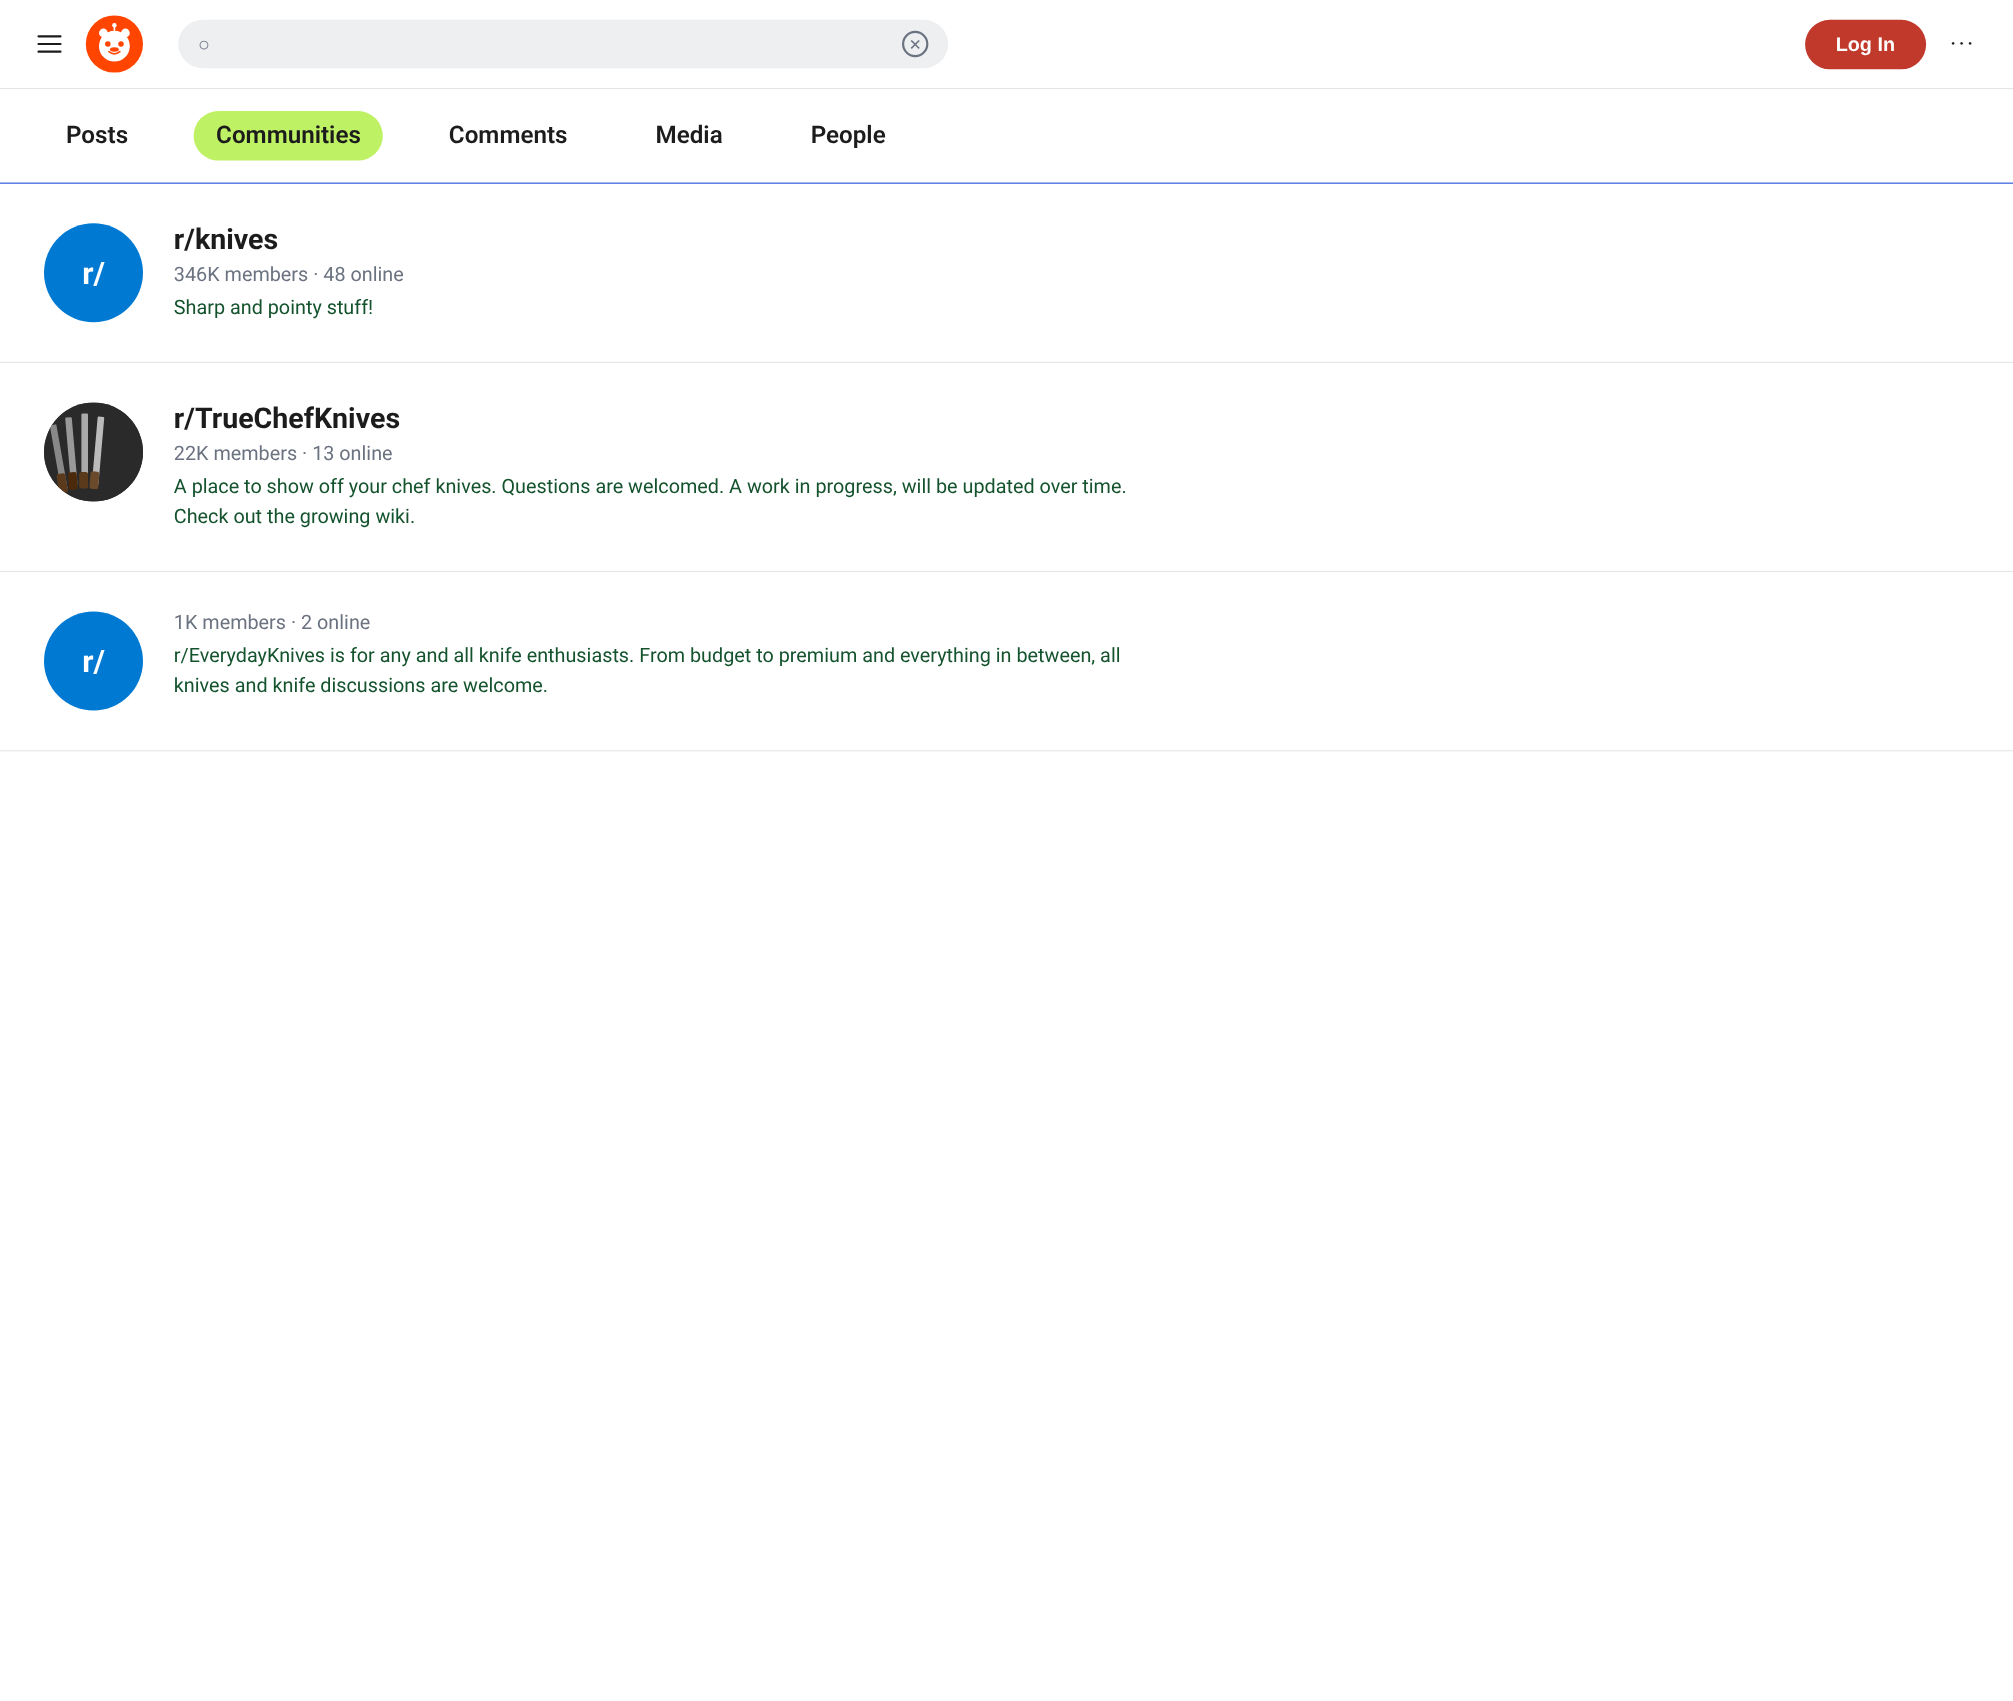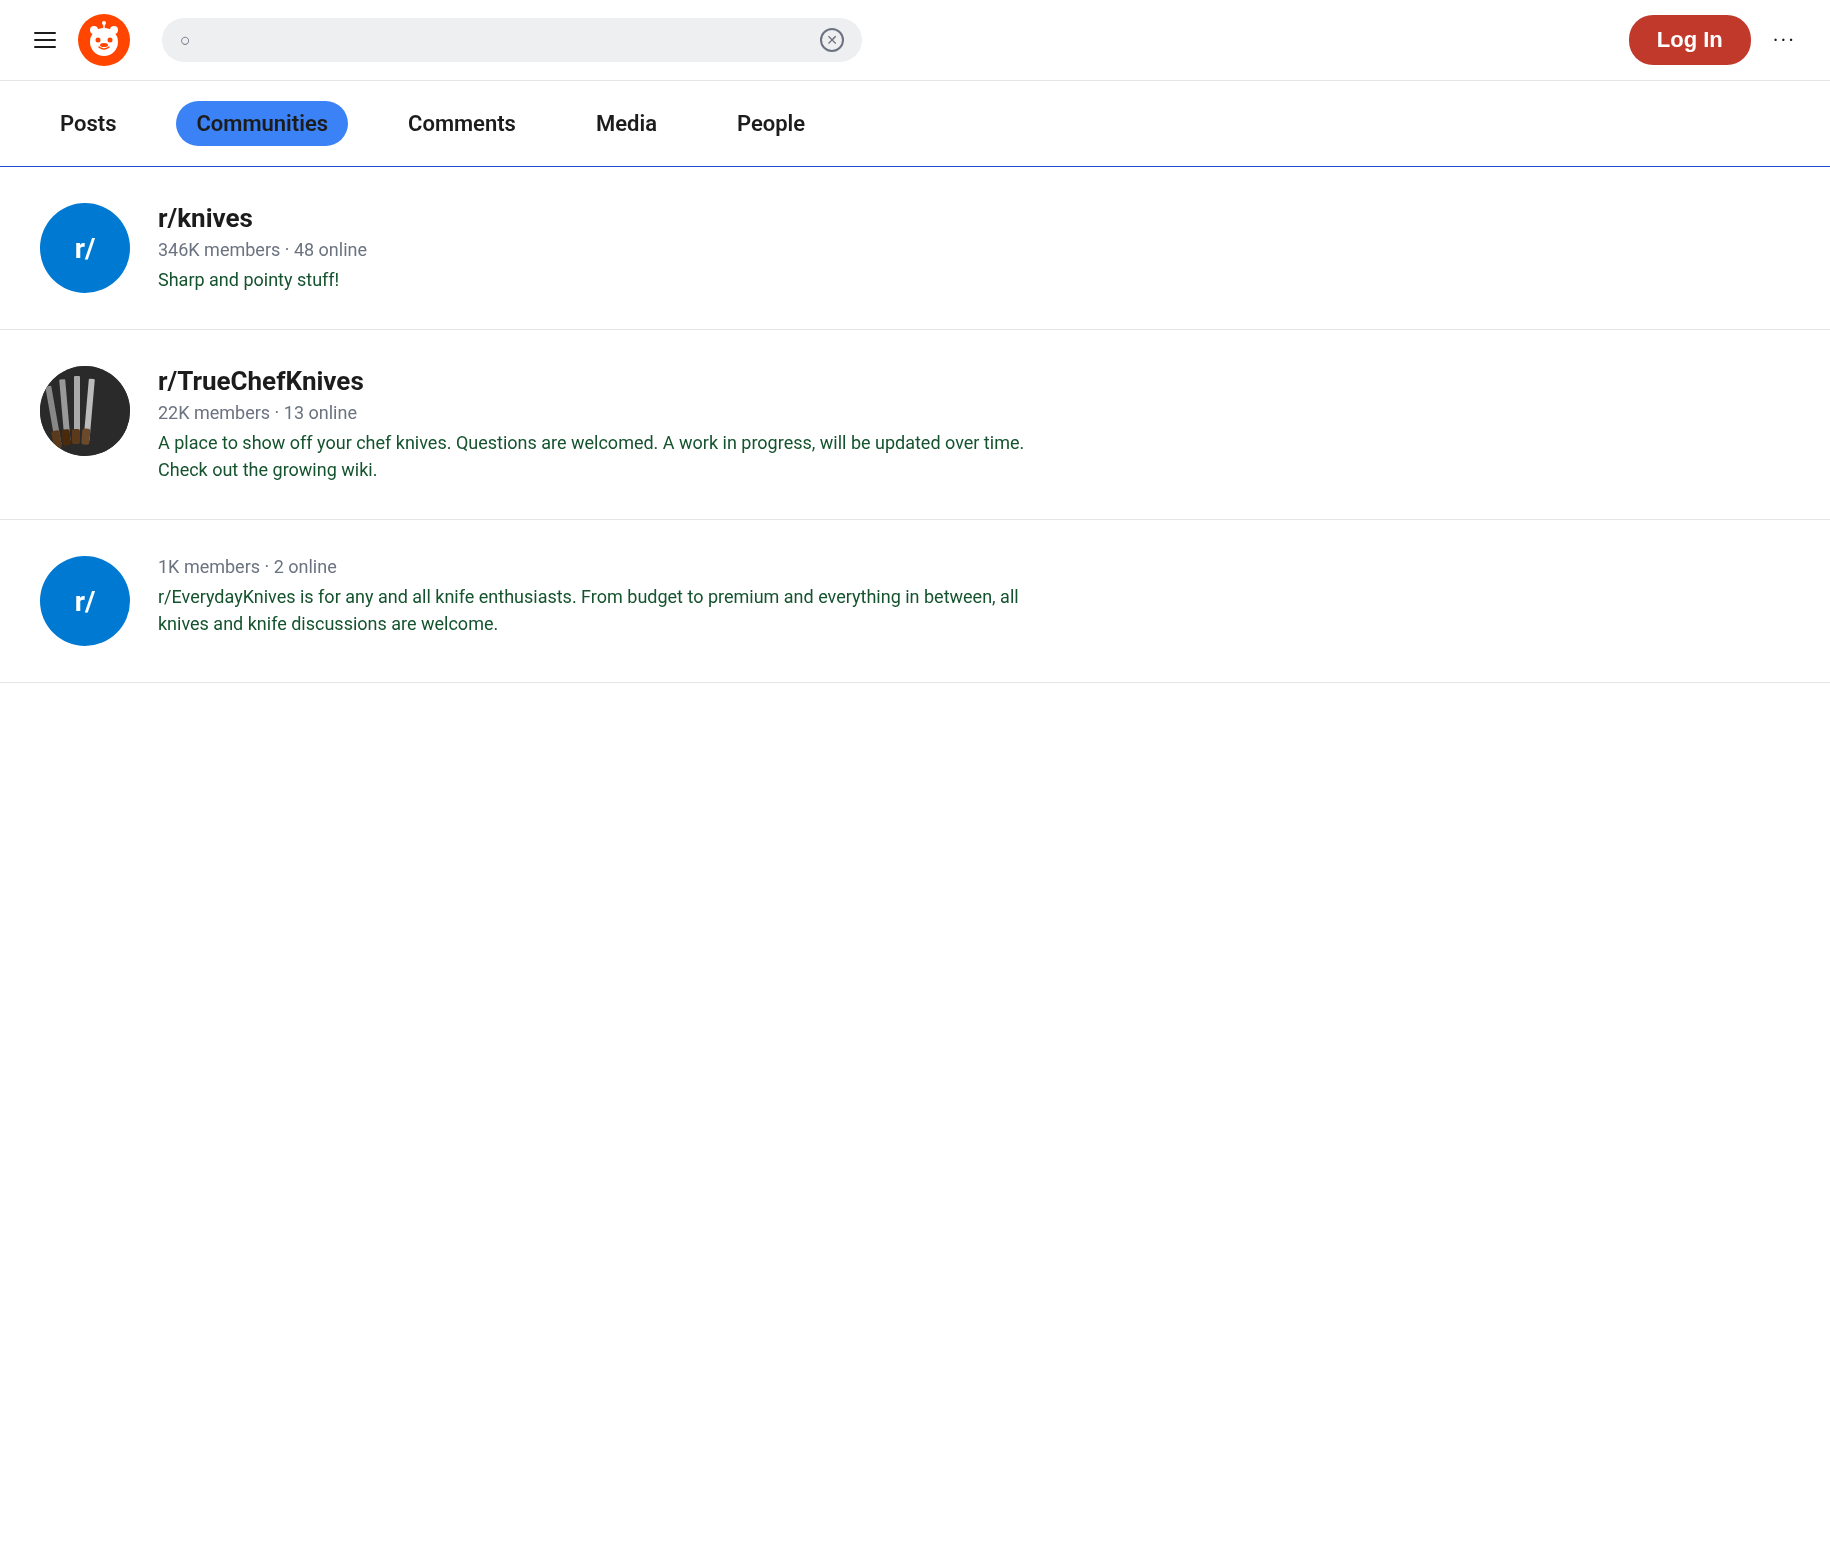--- a/index.html
+++ b/index.html
@@ -109,21 +109,21 @@
       gap: 16px;
       margin-left: auto;
     }
 
     .login-button {
       background: #c0392b;
       color: white;
       border: none;
       border-radius: 24px;
       padding: 12px 28px;
-      font-size: 22px;
+      font-size: 18px;
       font-weight: 700;
       cursor: pointer;
     }
 
     .more-icon {
       font-size: 22px;
       cursor: pointer;
       color: #1c1c1c;
       letter-spacing: 2px;
       padding: 6px;
@@ -142,21 +142,21 @@
       font-size: 22px;
       font-weight: 600;
       color: #1c1c1c;
       cursor: pointer;
       padding: 10px 20px;
       border-radius: 24px;
       white-space: nowrap;
     }
 
     .tab.active {
-      background: #3b82f6;
+      background: #bef264;
       color: #1c1c1c;
     }
 
     
     .community-list {
       padding: 0;
     }
 
     .community-item {
       display: flex;

